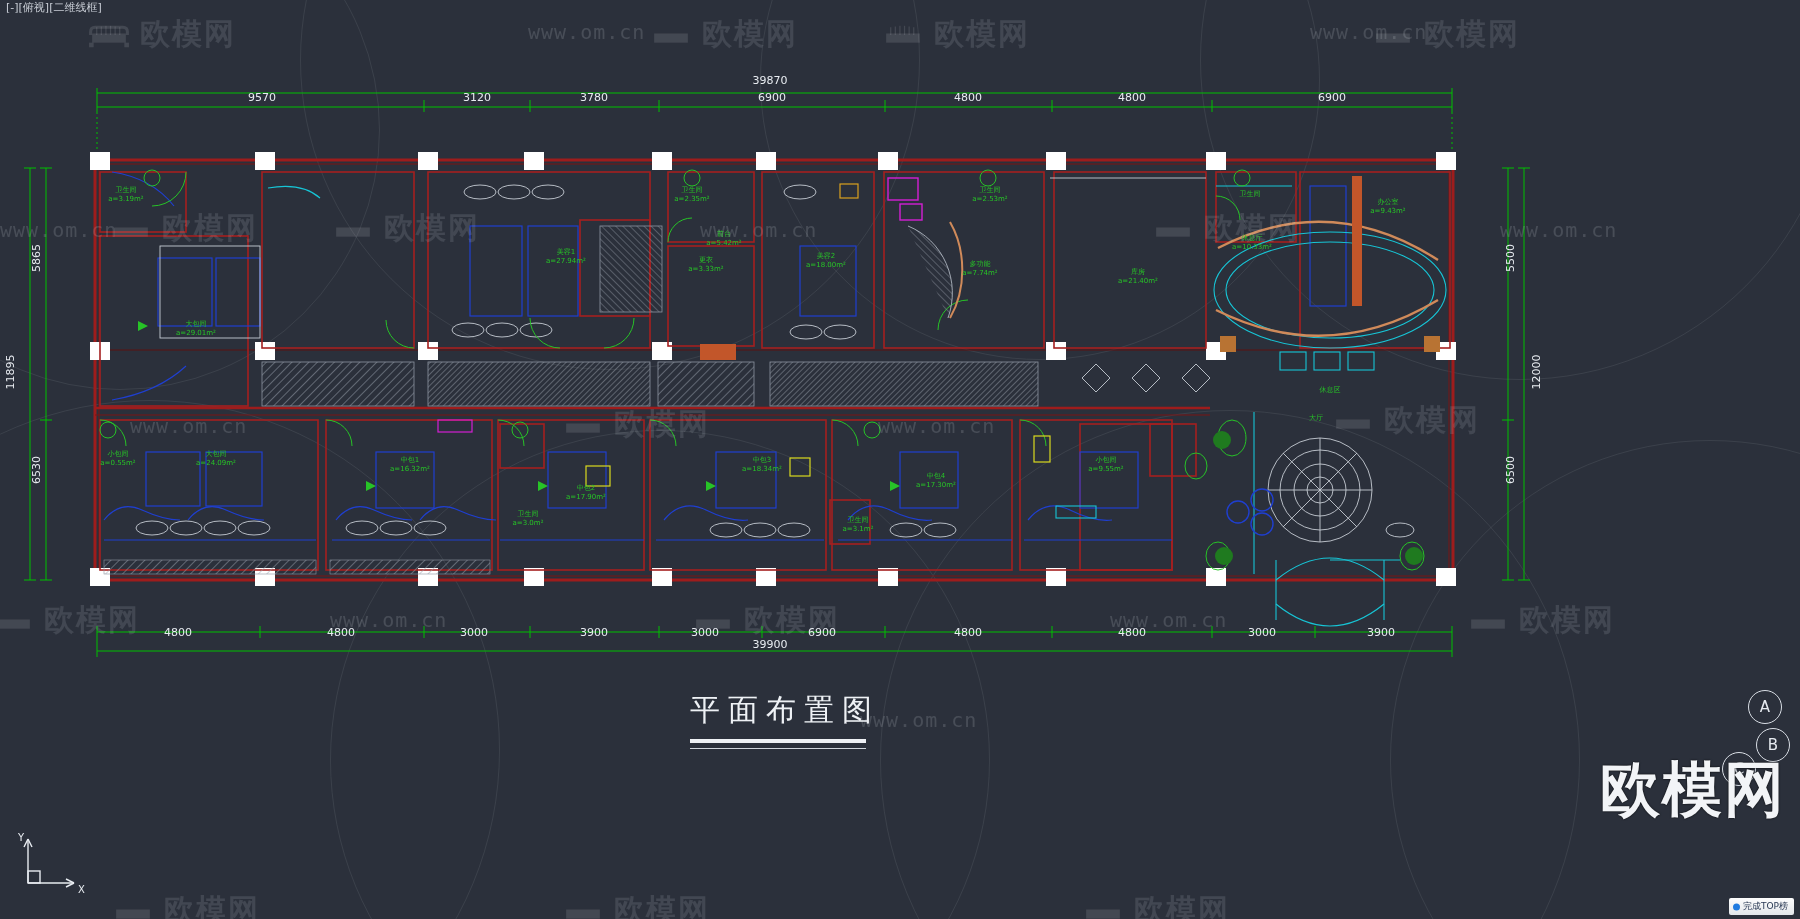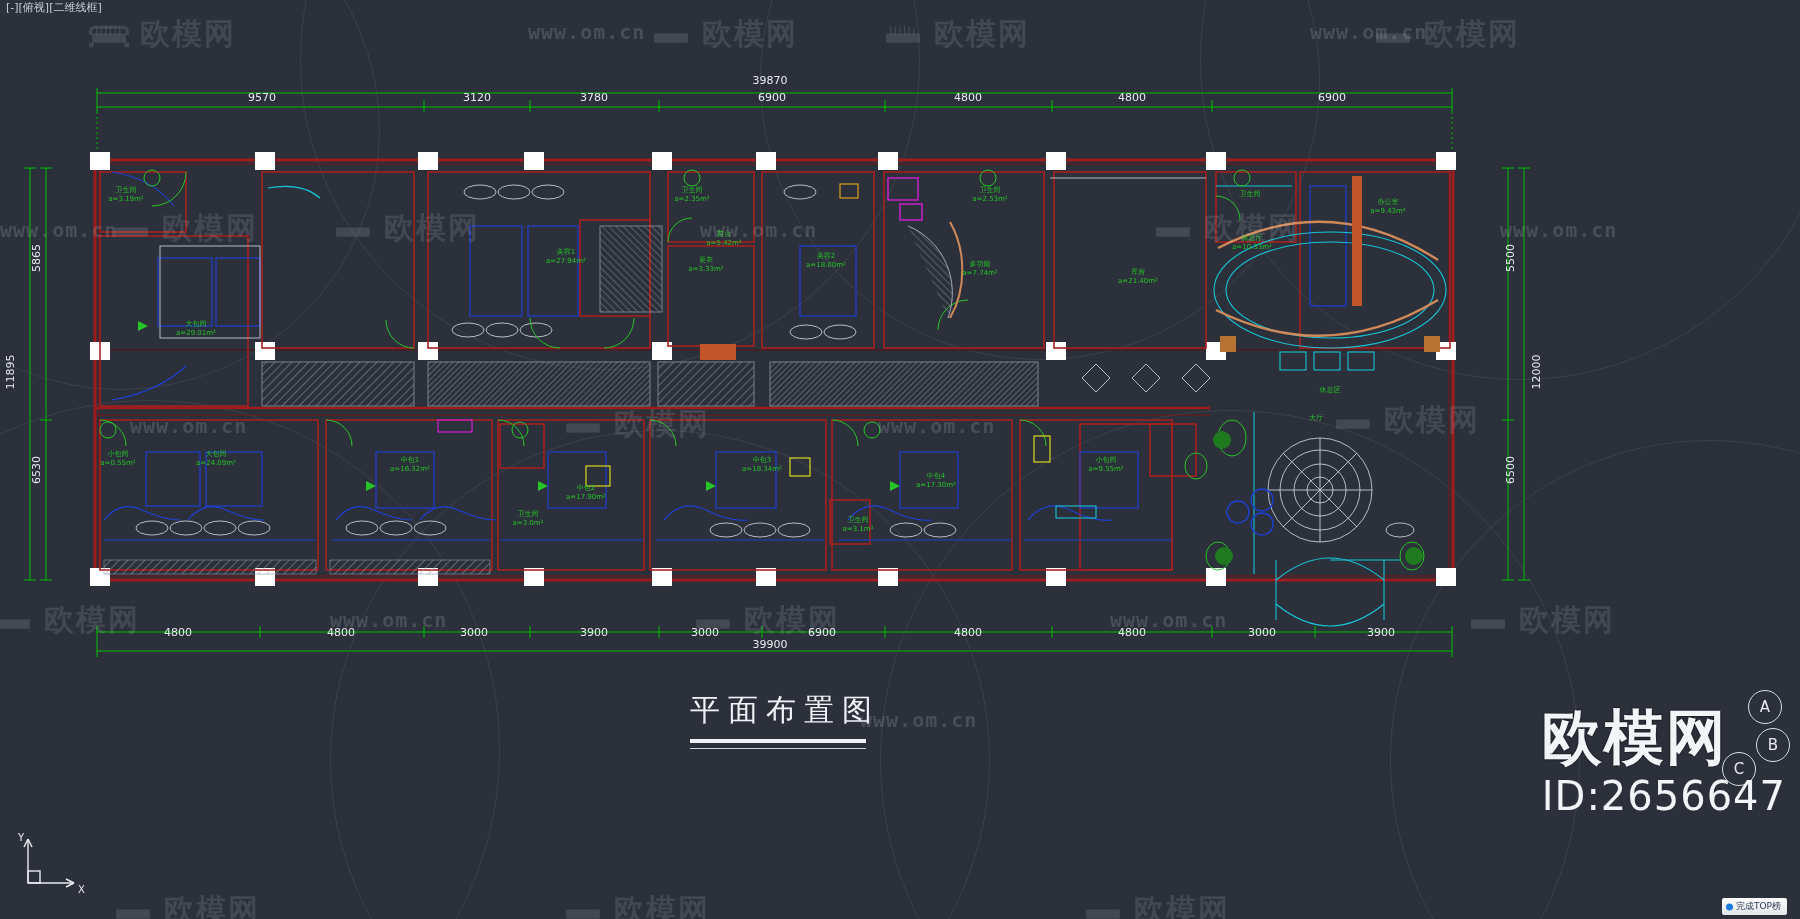--- a/index.html
+++ b/index.html
@@ -14,41 +14,41 @@
   
   .wm-layer { position:absolute; inset:0; pointer-events:none; z-index:3; }
   .wm {
     position:absolute; color:rgba(226,230,236,0.13);
     font-size:30px; font-weight:bold; white-space:nowrap;
     letter-spacing:2px; display:flex; align-items:center; gap:8px;
   }
   .wm .sofa { width:46px; height:28px; opacity:.95; }
   .wm-url { position:absolute; color:rgba(226,230,236,0.16);
             font-size:20px; font-family:"DejaVu Sans Mono","Liberation Mono",monospace;
-            letter-spacing:1px; white-space:nowrap;font-weight:bold; }
+            letter-spacing:1px; white-space:nowrap; }
   .wm-arc { position:absolute; border:1.4px solid rgba(226,230,236,0.09);
             border-radius:50%; }
 
   
   .vp-label {
     position:absolute; left:6px; top:0; font-size:11px;
     color:#c9ced6; z-index:9;
     font-family:"DejaVu Sans","Liberation Sans",sans-serif;
   }
 
   
   #drawing { position:absolute; inset:0; z-index:5; }
 
   
   .logo-box { position:absolute; right:14px; bottom:100px; z-index:8; text-align:left; }
   .logo-text { font-size:60px; font-weight:bold; color:#f2f4f7; letter-spacing:2px;
                line-height:1; text-shadow:0 0 2px #000; }
   .logo-id { font-size:40px; color:#f2f4f7; letter-spacing:1px; margin-top:6px;
              font-family:"DejaVu Sans","Liberation Sans",sans-serif; }
-  .badge { position:absolute; right:13px; bottom:4px; z-index:9;
+  .badge { position:absolute; right:6px; bottom:4px; z-index:9;
            background:linear-gradient(#fdfdfd,#e3e6ea); color:#2b3a55;
            font-size:9px; padding:2px 6px 2px 14px; border-radius:2px;
            white-space:nowrap;text-align:right; }
   .badge::before { content:""; position:absolute; left:4px; top:50%;
            transform:translateY(-50%); width:7px; height:7px; border-radius:50%;
            background:#1f7ae0; }
 
   
   .ucs { position:absolute; left:18px; bottom:18px; z-index:8; }
   .ucs-l { font-size:10px; fill:#e8ecf1; }
@@ -630,21 +630,20 @@
   </div>
   <div class="bub" style="right:10px;top:728px;width:34px;height:34px;">
     <span>B</span>
   </div>
   <div class="bub" style="right:44px;top:752px;width:34px;height:34px;">
     <span>C</span>
   </div>
 
   <div class="logo-box">
     <div class="logo-text">欧模网</div>
-    <div class="logo-id">ID:2656647</div>
   </div>
   <div class="badge">完成TOP榜</div>
 
   <svg class="ucs" width="80" height="70" viewBox="0 0 80 70">
     <g stroke="#e8ecf1" stroke-width="1.4" fill="none">
       <line x1="10" y1="8" x2="10" y2="52"></line>
       <line x1="10" y1="52" x2="56" y2="52"></line>
       <path d="M10 8 l-4 8 M10 8 l4 8"></path>
       <path d="M56 52 l-8 -4 M56 52 l-8 4"></path>
       <rect x="10" y="40" width="12" height="12"></rect>

